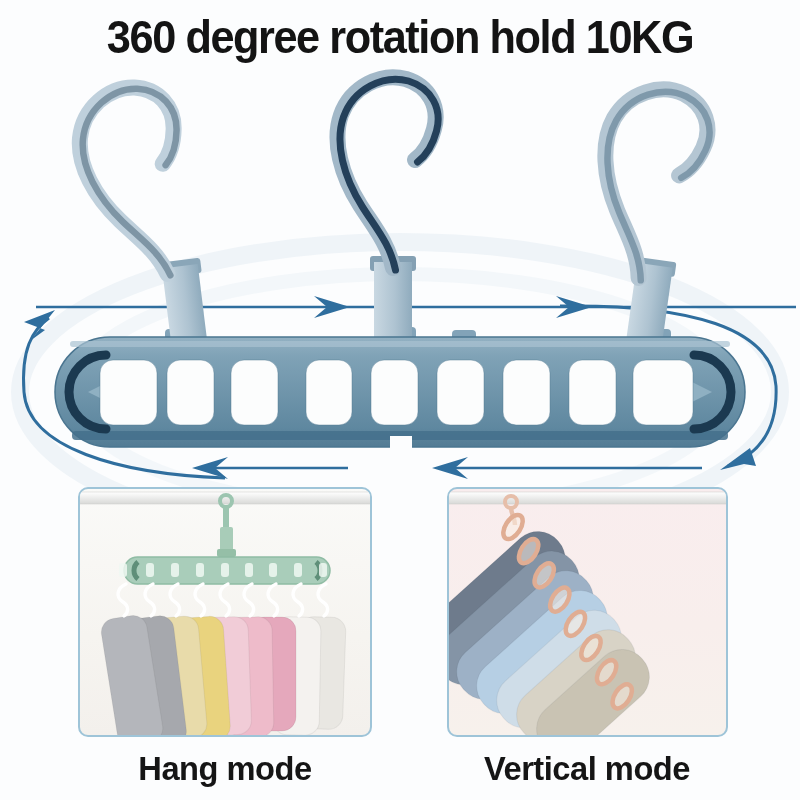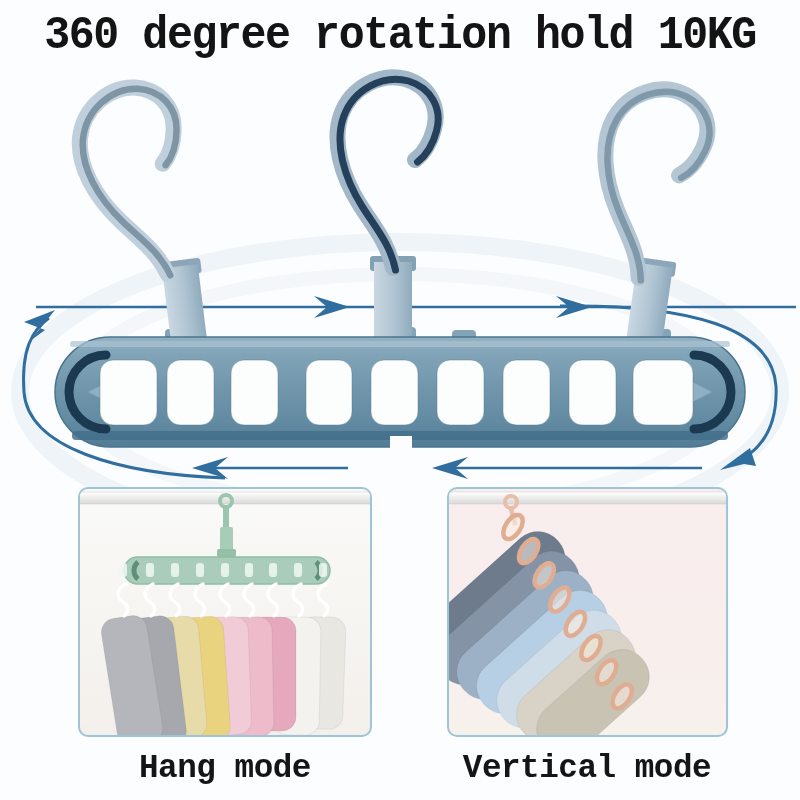--- a/index.html
+++ b/index.html
@@ -1,19 +1,19 @@
 <!DOCTYPE html>
 <html><head>
 <meta charset="utf-8">
 <style>
   html,body{margin:0;padding:0;}
   .canvas{
     position:relative;width:800px;height:800px;overflow:hidden;
     background:#fcfdfe;
-    font-family:Liberation Mono, monospace;
+    font-family:Liberation Sans, sans-serif;
   }
   .page-title{
     position:absolute;top:10px;left:0;width:800px;height:58px;
     text-align:center;font-size:46px;font-weight:600;color:#141414;
     letter-spacing:-1.5px;transform:scaleX(0.94);transform-origin:center;
     white-space:nowrap;
   }
   #diagram{position:absolute;top:0;left:0;}
   .photo-card{
     position:absolute;border:2px solid #9ec4d8;border-radius:10px;

